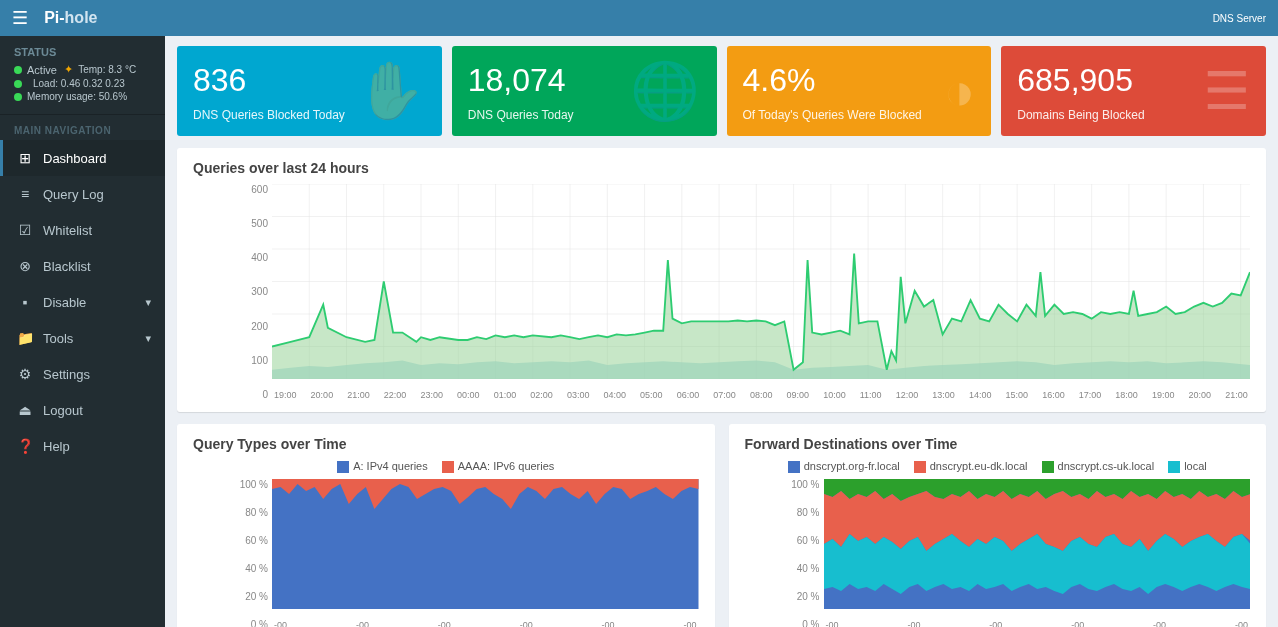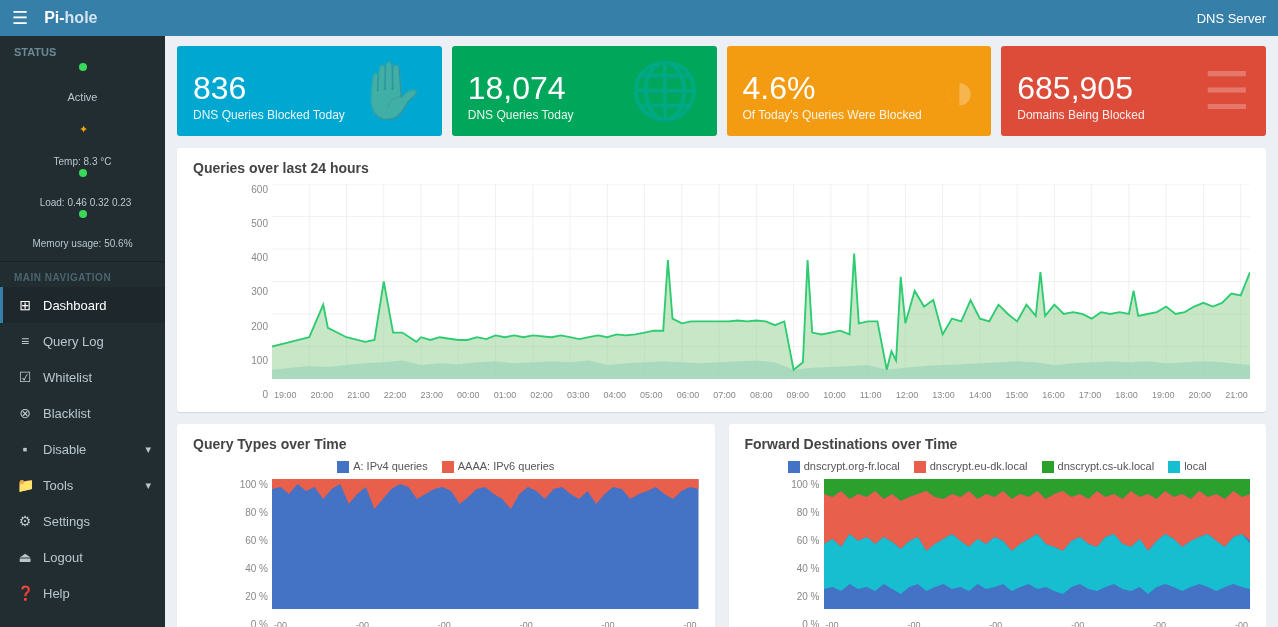--- a/index.html
+++ b/index.html
@@ -3,50 +3,50 @@
   <meta charset="utf-8">
   <style>
     * { box-sizing: border-box; margin: 0; padding: 0; }
     body { font-family: "Source Sans Pro", "Helvetica Neue", Arial, sans-serif; background: #ecf0f5; display: flex; flex-direction: column; height: 627px; overflow: hidden; }
 
     
     .header { background: #367fa9; color: white; height: 36px; display: flex; align-items: center; padding: 0 12px; justify-content: space-between; flex-shrink: 0; }
     .header-logo { font-size: 16px; font-weight: bold; }
     .header-logo span { color: #d2e4f0; }
     .header-menu-btn { font-size: 18px; cursor: pointer; }
-    .header-right { font-size: 13px; }
+    .header-right { font-size: 10px; }
 
     
     .app-wrapper { display: flex; flex: 1; overflow: hidden; }
 
     
     .sidebar { width: 165px; background: #222d32; color: #b8c7ce; flex-shrink: 0; overflow-y: auto; }
     .sidebar-status { padding: 10px 14px; border-bottom: 1px solid #1a2226; }
     .sidebar-status-title { font-size: 11px; font-weight: bold; color: #6c8a96; text-transform: uppercase; margin-bottom: 5px; }
-    .status-item { font-size: 11px; display: flex; align-items: center; gap: 20px; margin: 2px 0; flex-direction: column; }
+    .status-item { font-size: 11px; display: flex; align-items: center; gap: 5px; margin: 2px 0; }
     .dot { width: 8px; height: 8px; border-radius: 50%; display: inline-block; flex-shrink: 0; }
     .dot-green { background: #39d957; }
     .nav-section-label { font-size: 10px; color: #4b646f; text-transform: uppercase; padding: 10px 14px 4px; font-weight: bold; letter-spacing: 0.5px; }
     .nav-item { display: flex; align-items: center; gap: 10px; padding: 10px 14px; cursor: pointer; font-size: 13px; color: #b8c7ce; border-left: 3px solid transparent; }
     .nav-item.active { background: #1e282c; color: white; border-left-color: #367fa9; }
     .nav-icon { width: 16px; text-align: center; font-size: 14px; }
     .nav-expand { margin-left: auto; font-size: 11px; }
 
     
     .main-content { flex: 1; overflow-y: auto; padding: 10px 12px; }
 
     
     .stat-cards { display: flex; gap: 10px; margin-bottom: 12px; }
     .stat-card { flex: 1; border-radius: 3px; padding: 14px 16px; color: white; position: relative; overflow: hidden; min-height: 90px; display: flex; flex-direction: column; justify-content: flex-end; }
     .stat-card-blue { background: #00a7d0; }
     .stat-card-green { background: #00a65a; }
     .stat-card-yellow { background: #f39c12; }
     .stat-card-red { background: #dd4b39; }
     .stat-number { font-size: 32px; font-weight: 300; line-height: 1.1; }
-    .stat-label { font-size: 12px; opacity: 0.9; margin-top: 2px; }
+    .stat-label { font-size: 12px; opacity: 0.9; margin-top: 10px; }
     .stat-icon { position: absolute; right: 16px; top: 50%; transform: translateY(-50%); font-size: 56px; opacity: 0.25; }
 
     
     .chart-panel { background: white; border-radius: 3px; box-shadow: 0 1px 1px rgba(0,0,0,0.1); margin-bottom: 12px; padding: 12px 16px; }
     .chart-title { font-size: 14px; font-weight: 600; color: #444; margin-bottom: 8px; }
 
     
     .bottom-charts { display: flex; gap: 14px; }
     .bottom-chart { flex: 1; background: white; border-radius: 3px; box-shadow: 0 1px 1px rgba(0,0,0,0.1); padding: 12px 16px; }
     .chart-legend { display: flex; gap: 14px; justify-content: center; margin-bottom: 6px; font-size: 11px; color: #555; align-items: center; flex-wrap: wrap; }

